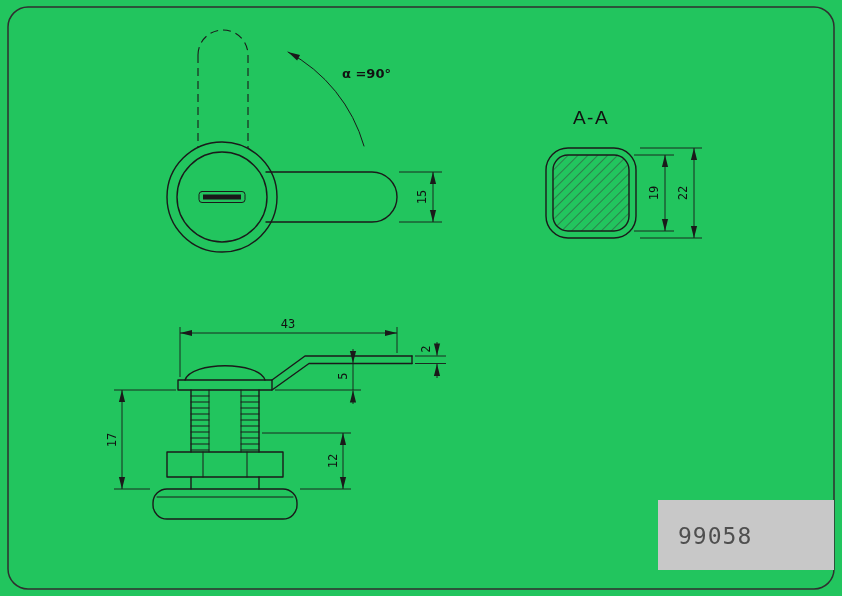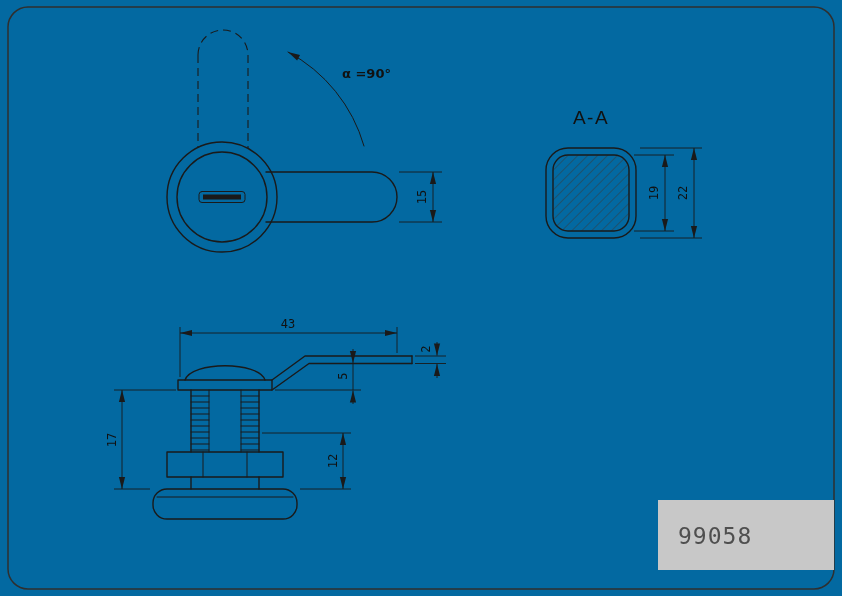--- a/index.html
+++ b/index.html
@@ -1,17 +1,17 @@
 <!DOCTYPE html>
 <html><head>
 <meta charset="utf-8">
 <style>
   html,body { margin:0; padding:0; background:#e9e9e9; }
   .page {
-    width:842px; height:596px; background:#0369a1;
+    width:842px; height:596px; background:#22c55e;
     position:relative; overflow:hidden;
     font-family:"Liberation Sans", sans-serif;
   }
   svg { position:absolute; left:0; top:0; }
   .geo  { fill:none; stroke:#1a1a1a; stroke-width:1.4; stroke-linejoin:round; stroke-linecap:round; }
   .geothin { fill:none; stroke:#1a1a1a; stroke-width:1; stroke-linecap:round; }
   .hidden-line { fill:none; stroke:#1a1a1a; stroke-width:1.1; stroke-dasharray:8 5; stroke-linecap:butt; }
   .dim  { fill:none; stroke:#1a1a1a; stroke-width:0.9; }
   .dimtxt { font-family:"DejaVu Sans Mono", monospace; font-size:12px; fill:#111; }
   .angletxt { font-family:"DejaVu Sans", sans-serif; font-size:13px; font-weight:600; fill:#111; }

